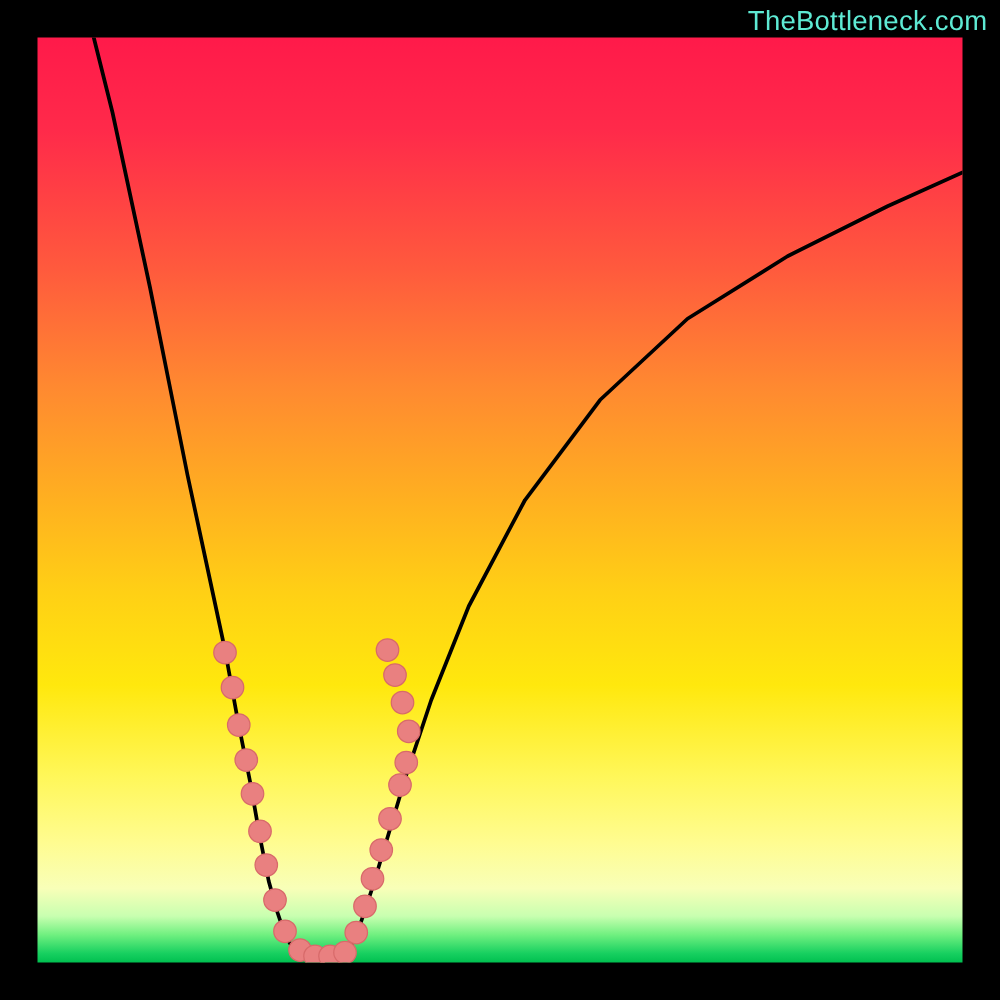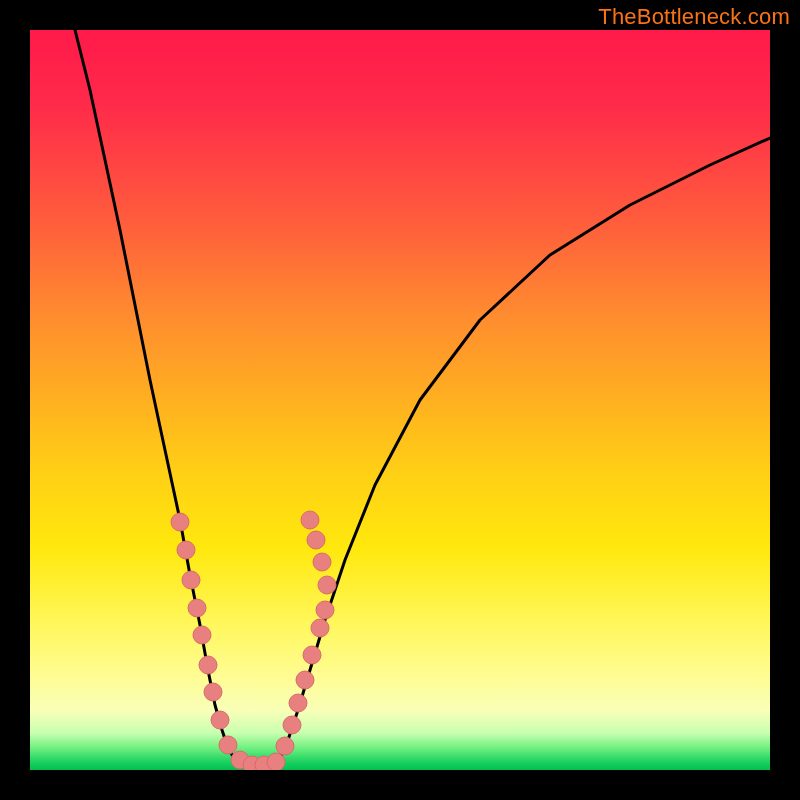--- a/index.html
+++ b/index.html
@@ -40,21 +40,21 @@
       #18d060 99%,
       #00c050 100%
     );
   }
   .watermark {
     position: absolute;
     top: 4px;
     right: 10px;
     font-family: Arial, Helvetica, sans-serif;
     font-size: 22px;
-    color: #f97316;
+    color: #5eead4;
     font-weight: 500;
     letter-spacing: 0.2px;
   }
   svg.curve {
     position: absolute;
     left: 0;
     top: 0;
   }
   .dot {
     fill: #e98080;

